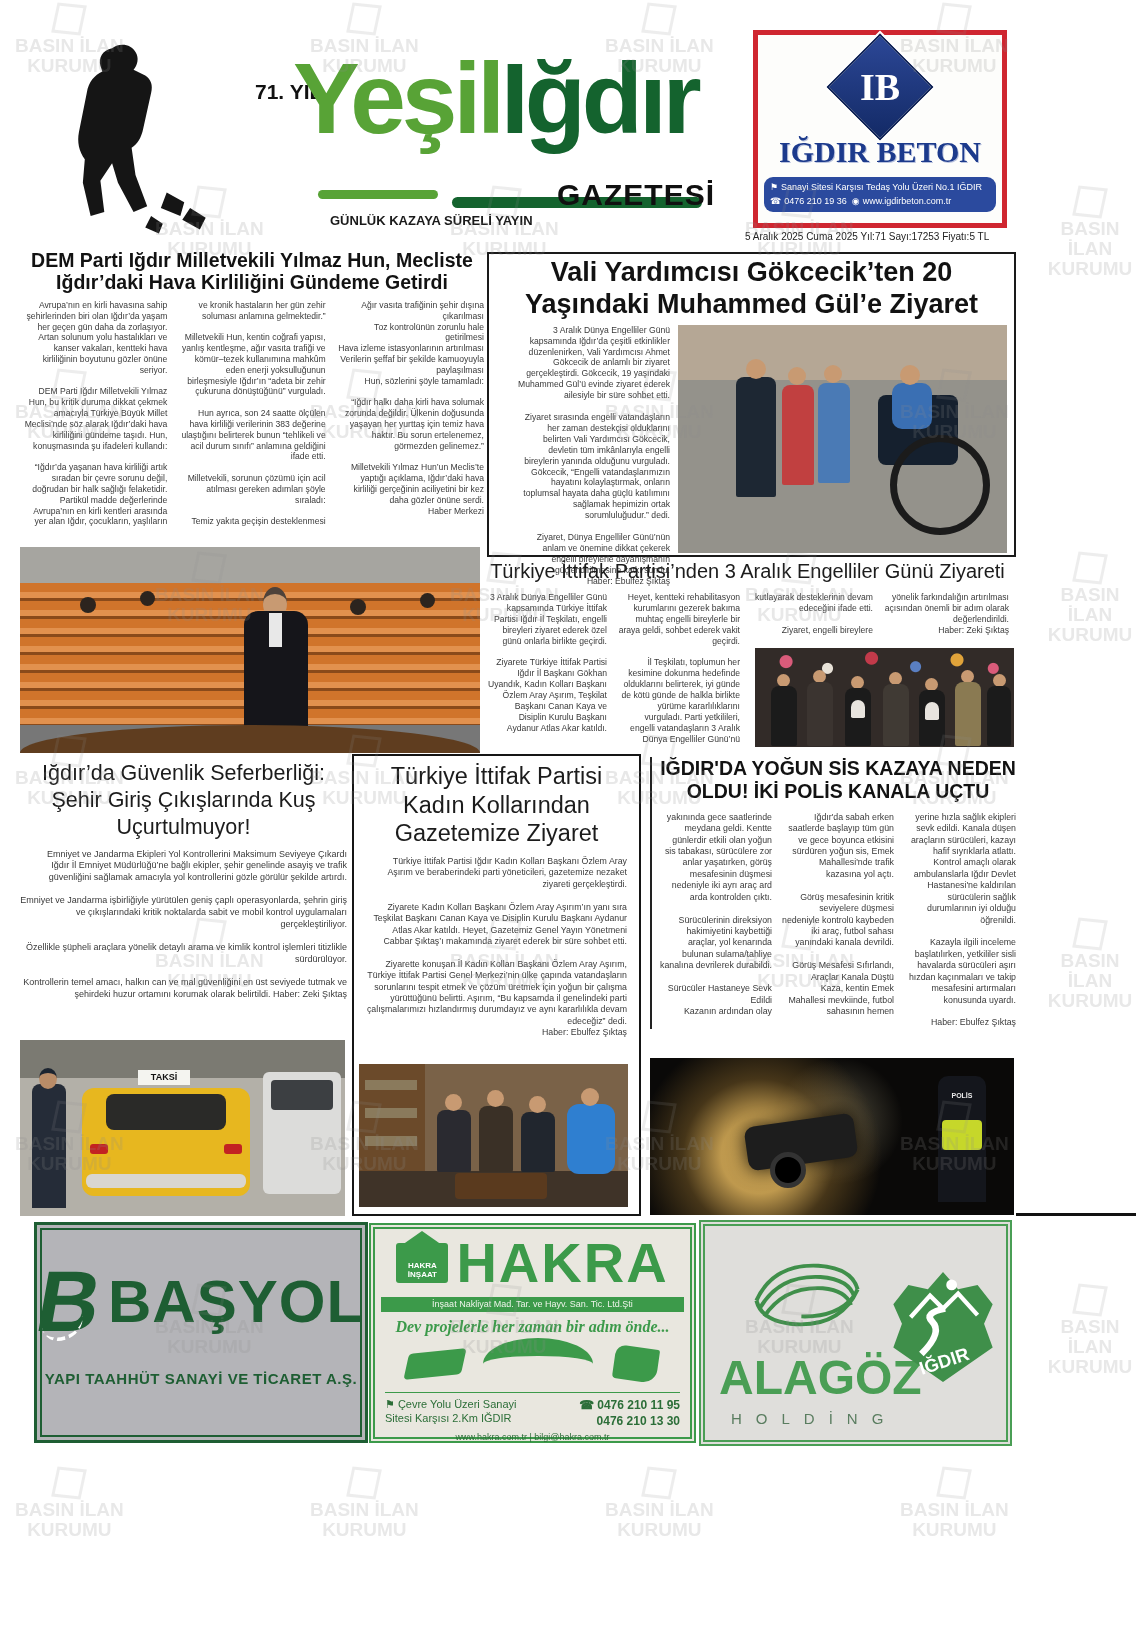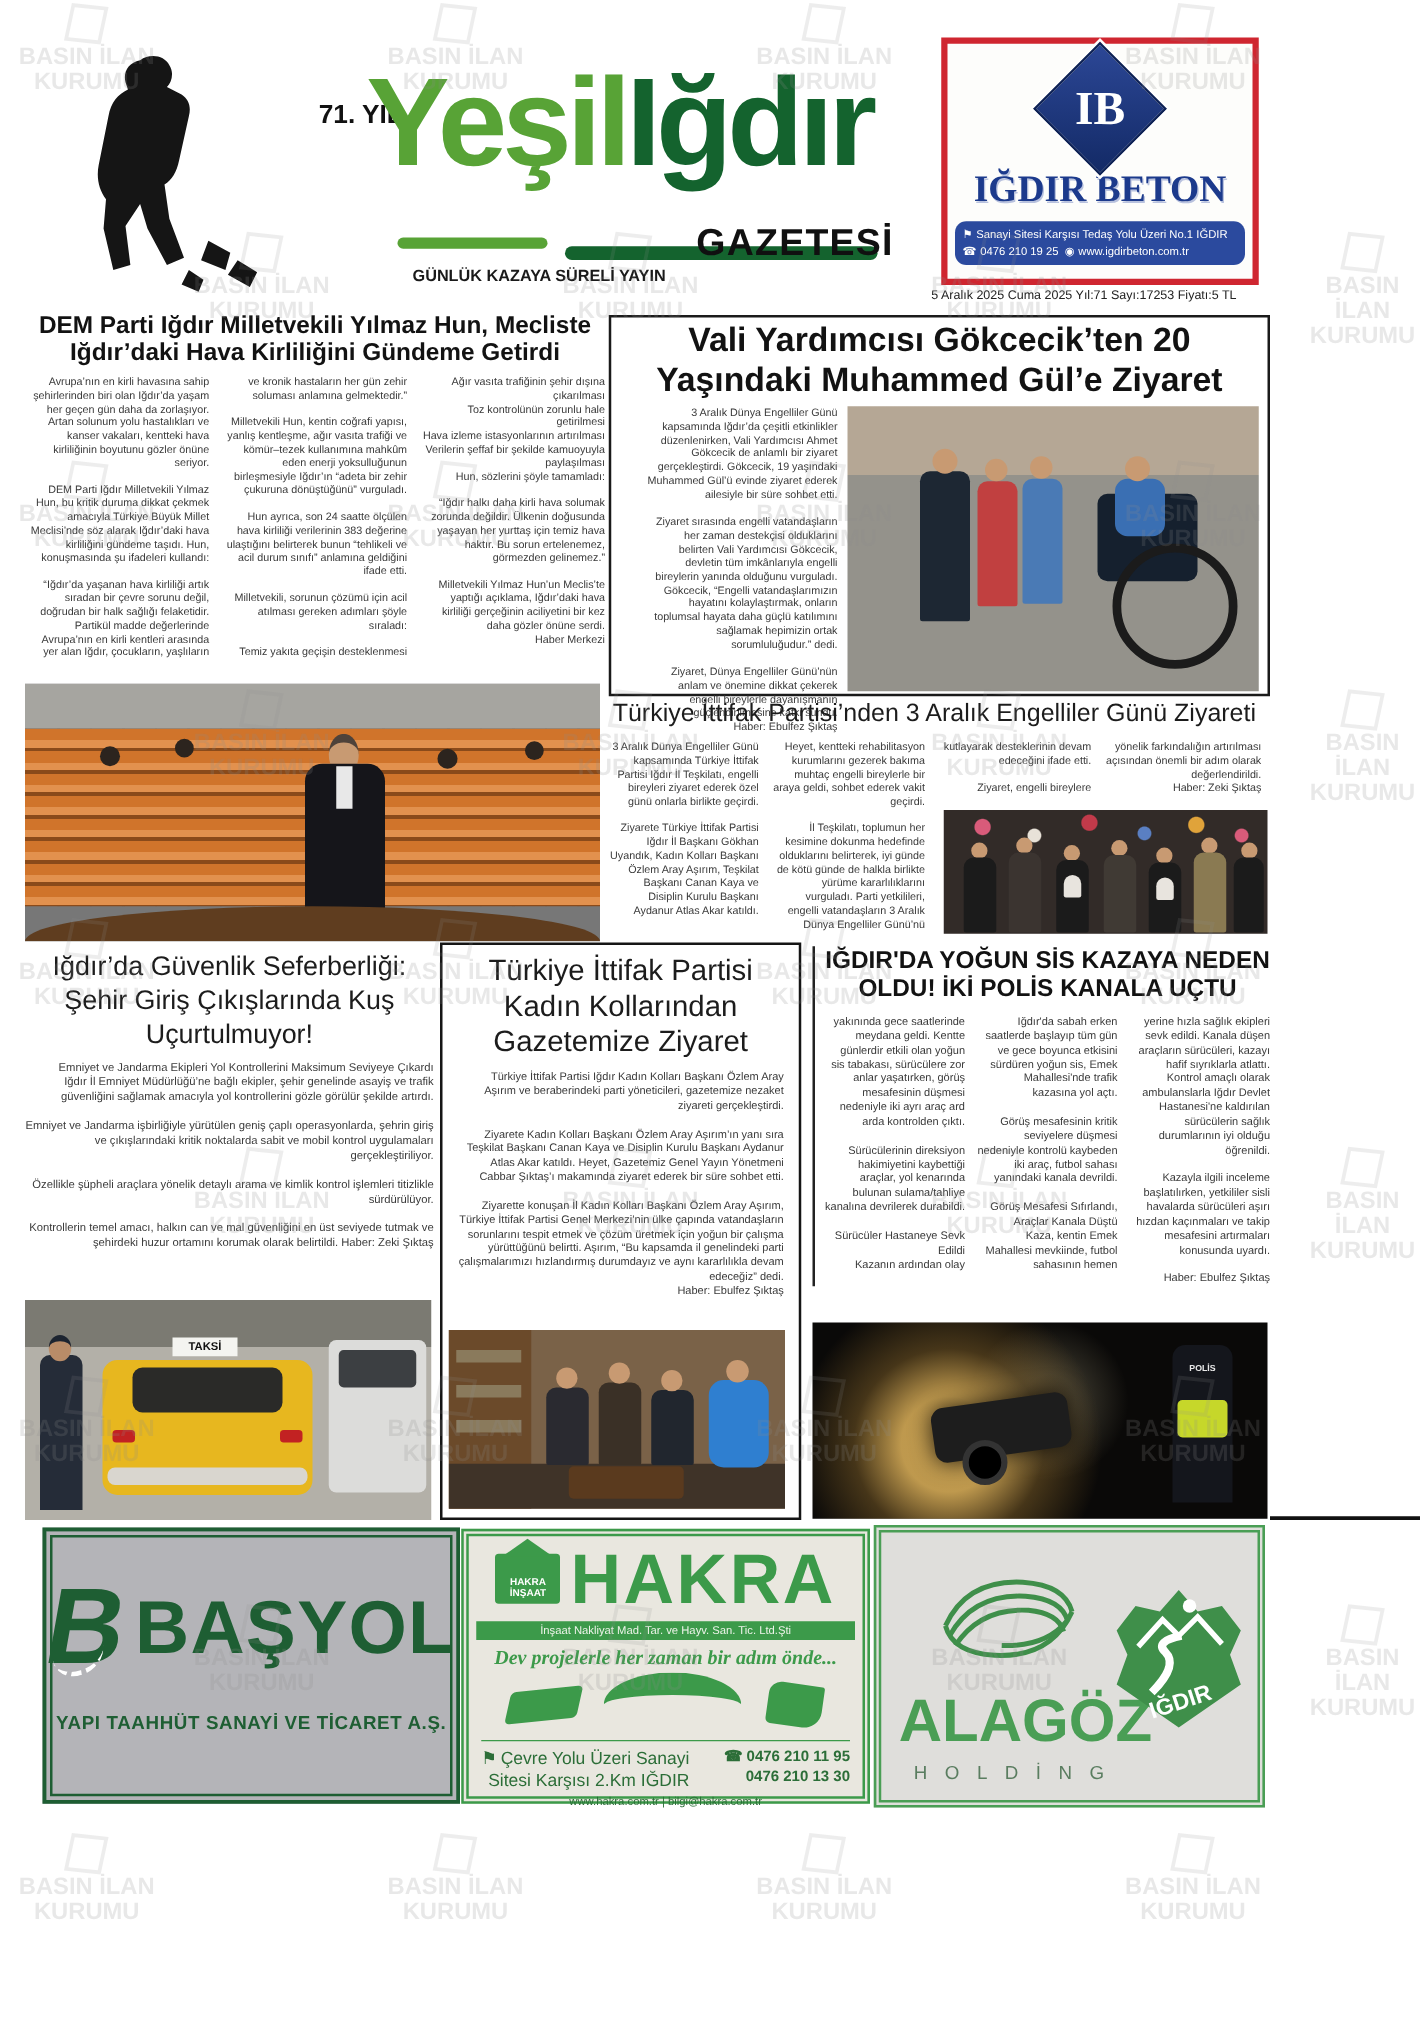--- a/index.html
+++ b/index.html
@@ -157,21 +157,21 @@
   #ad-hakra .hword{font-size:56px;font-weight:bold;color:#3c9a4a;letter-spacing:2px;line-height:1;}
   #ad-hakra .hbar{margin:6px 10px 0;background:#3c9a4a;color:#eef4ea;font-size:9px;line-height:15px;height:15px;}
   #ad-hakra .hslogan{font-size:16px;font-weight:bold;font-style:italic;color:#3c9a4a;margin-top:6px;
       font-family:"Liberation Serif",serif;}
   #ad-hakra .shapes{display:flex;justify-content:space-around;align-items:center;margin:8px 26px 0;height:40px;}
   #ad-hakra .s1{width:56px;height:26px;background:#3c9a4a;transform:skewX(-18deg) rotate(-6deg);border-radius:4px;}
   #ad-hakra .s2{width:110px;height:34px;border-top:18px solid #3c9a4a;border-radius:50% 50% 0 0;}
   #ad-hakra .s3{width:44px;height:34px;background:#3c9a4a;border-radius:10px 2px 14px 4px;transform:rotate(8deg);}
   #ad-hakra .hcontact{display:flex;justify-content:space-between;margin:8px 14px 0;border-top:1px solid #3c9a4a;
       padding-top:5px;}
-  #ad-hakra .haddr{font-size:14px;color:#2c6e38;text-align:right;line-height:1.25;white-space:pre-line;}
+  #ad-hakra .haddr{font-size:11px;color:#2c6e38;text-align:left;line-height:1.25;white-space:pre-line;}
   #ad-hakra .hphones{font-size:12px;font-weight:bold;color:#2c6e38;text-align:right;line-height:1.3;white-space:pre-line;}
   #ad-hakra .hweb{font-size:9px;color:#2c6e38;margin-top:3px;}
   #ad-alagoz{left:699px;top:1220px;width:313px;height:226px;background:#dfdedb;border:2px solid #4a9e55;
       box-shadow:inset 0 0 0 2px #dfdedb,inset 0 0 0 4px #4a9e55;}
   #ad-alagoz .aword{position:absolute;left:18px;top:128px;font-size:48px;font-weight:bold;color:#4a9e55;}
   #ad-alagoz .ahold{position:absolute;left:30px;top:188px;font-size:15px;letter-spacing:14px;color:#5a7d60;}
   #ad-alagoz svg.swirl{position:absolute;left:36px;top:28px;}
   #ad-alagoz svg.badge{position:absolute;left:188px;top:44px;}
 </style>
 </head>
@@ -190,21 +190,21 @@
   <div id="gazetesi" class="abs">GAZETESİ</div>
   <div id="tagline" class="abs">GÜNLÜK KAZAYA SÜRELİ YAYIN</div>
 
   <div id="beton" class="abs">
     <div class="diamond">
         <span>IB</span>
       </div>
     <div class="bname">IĞDIR BETON</div>
     <div class="bar">
       <span class="mini-ic">⚑</span><span>Sanayi Sitesi Karşısı Tedaş Yolu Üzeri No.1 IĞDIR</span><br>
-      <span class="mini-ic">☎</span><span>0476 210 19 25</span>
+      <span class="mini-ic">☎</span><span>0476 210 19 36</span>
       &nbsp;<span class="mini-ic">◉</span><span>www.igdirbeton.com.tr</span>
     </div>
   </div>
   <div id="dateline" class="abs">5 Aralık 2025   Cuma   2025   Yıl:71   Sayı:17253   Fiyatı:5 TL</div>
 
   <div id="a1" class="abs">
     <div class="hl">DEM Parti Iğdır Milletvekili Yılmaz Hun, Mecliste Iğdır’daki Hava Kirliliğini Gündeme Getirdi</div>
     <div id="a1-cols">
       <div class="body-txt pre">Avrupa’nın en kirli havasına sahip şehirlerinden biri olan Iğdır’da yaşam her geçen gün daha da zorlaşıyor. Artan solunum yolu hastalıkları ve kanser vakaları, kentteki hava kirliliğinin boyutunu gözler önüne seriyor.
 

